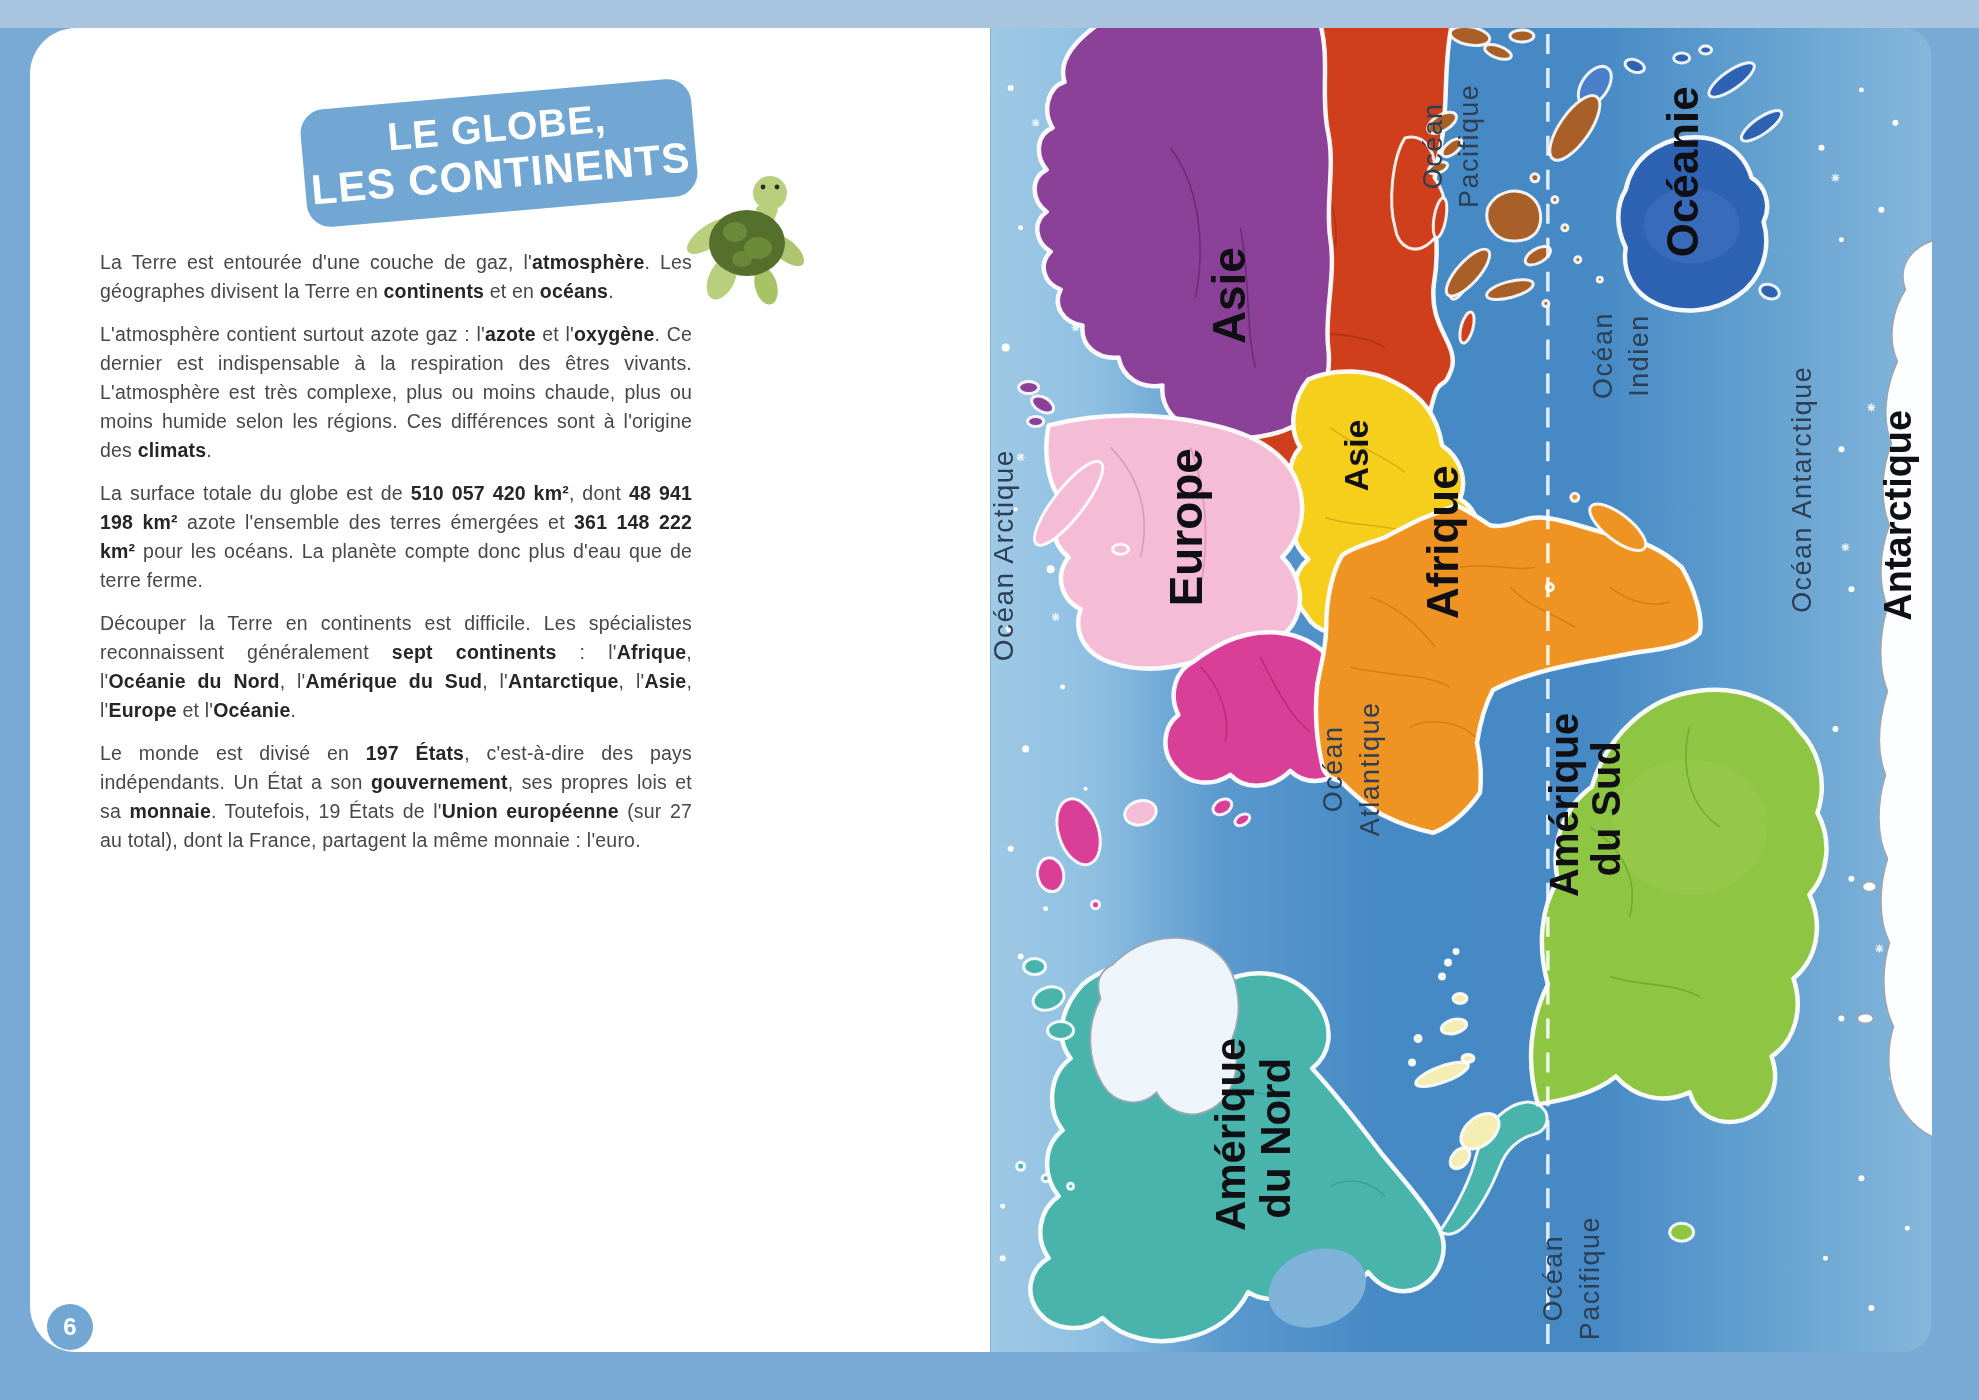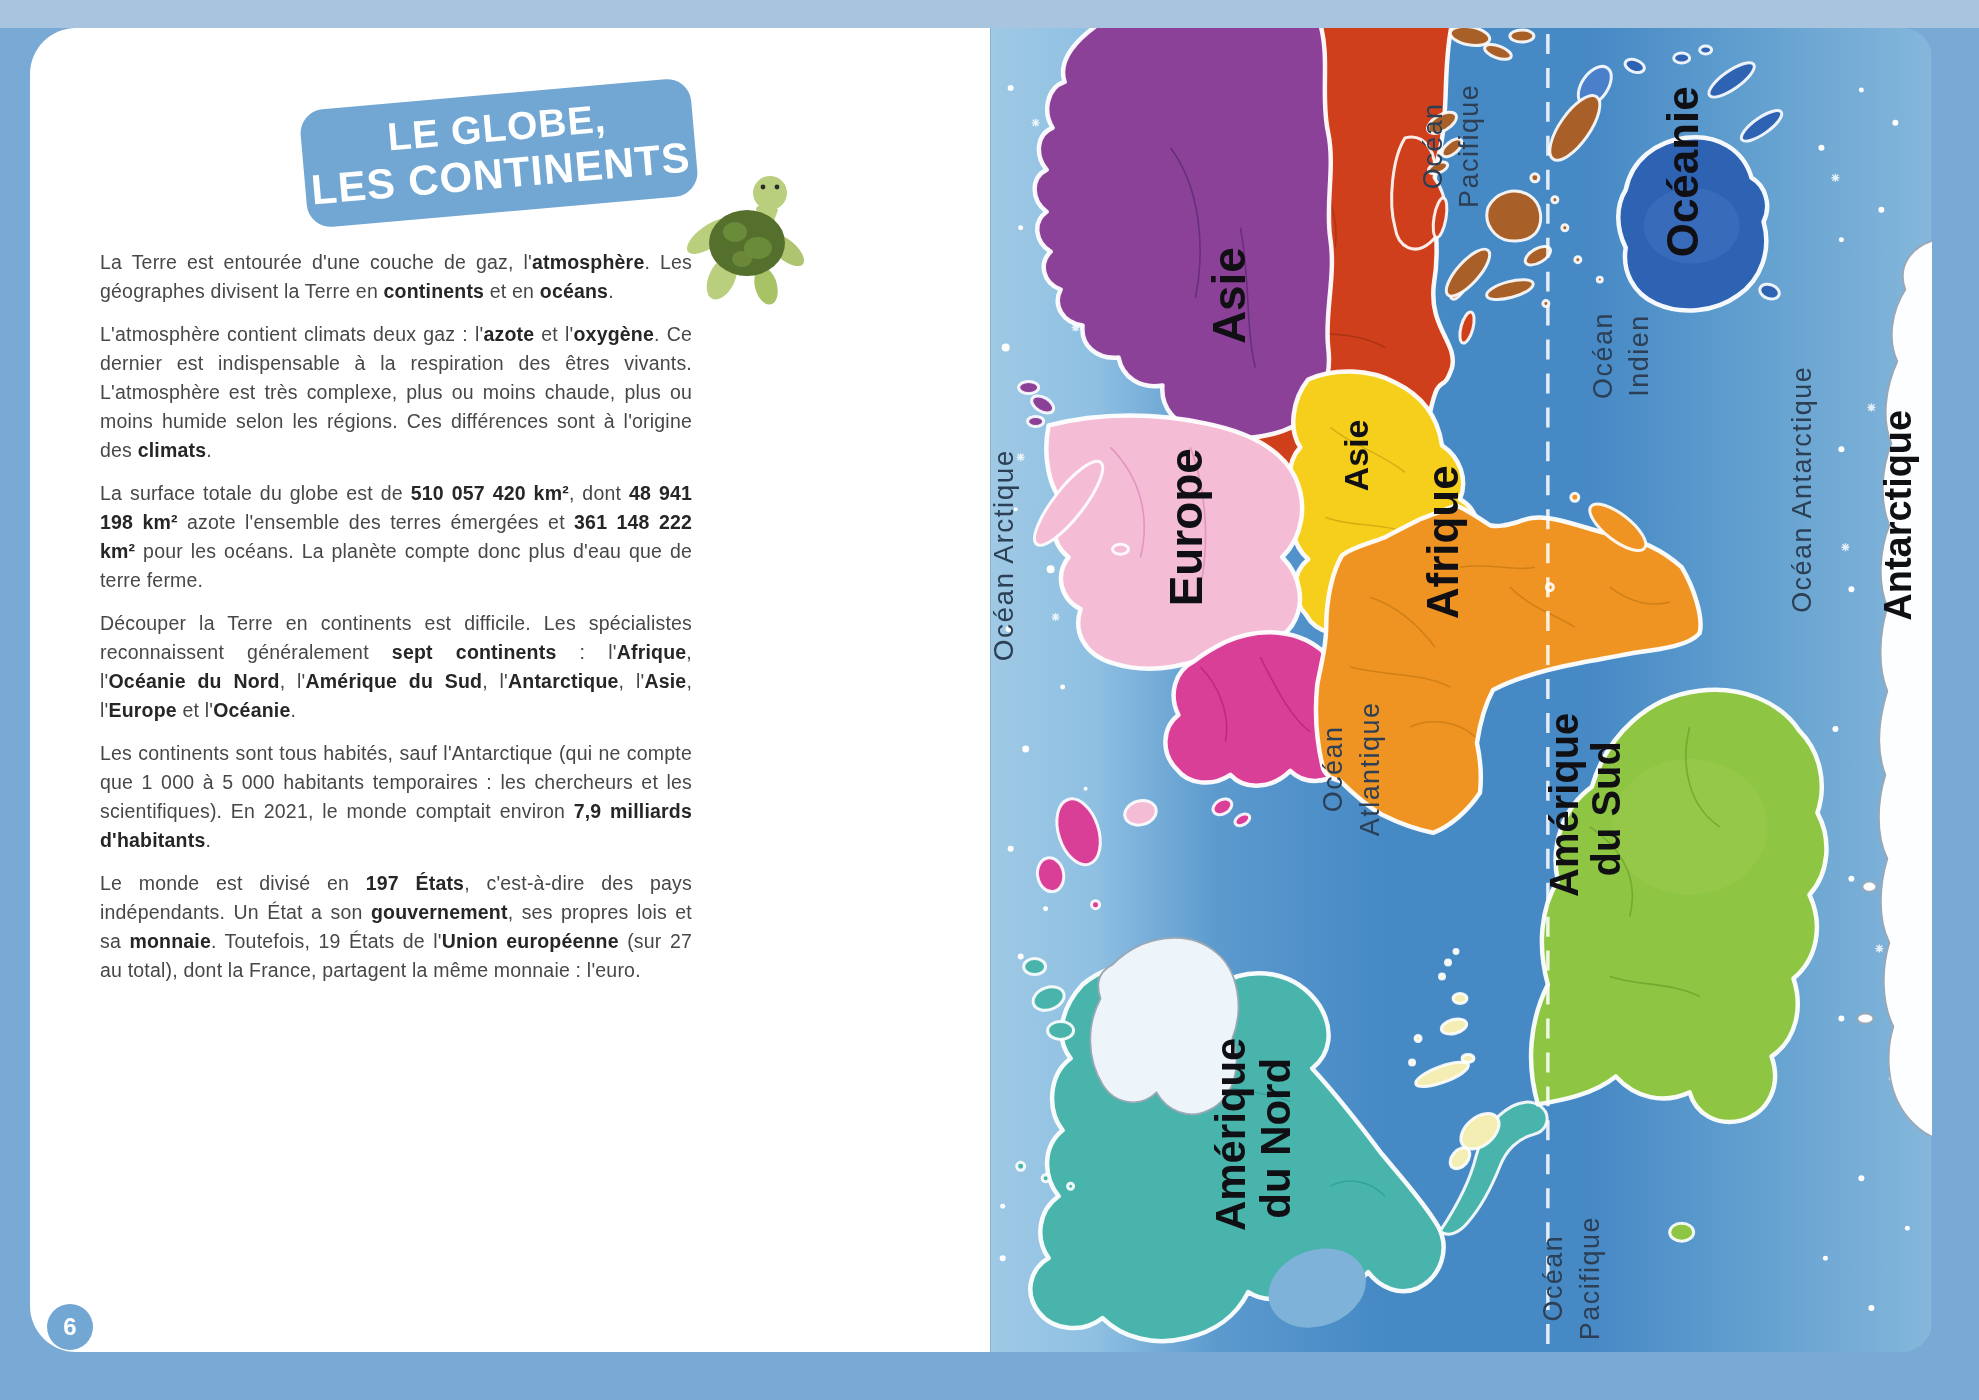--- a/index.html
+++ b/index.html
@@ -93,24 +93,23 @@
       <circle cx="91" cy="31" r="2.4" fill="#2b2b2b"></circle>
       <ellipse cx="61" cy="87" rx="38" ry="33" fill="#54702c"></ellipse>
       <ellipse cx="49" cy="76" rx="12" ry="10" fill="#6f8f3c" opacity="0.85"></ellipse>
       <ellipse cx="72" cy="92" rx="14" ry="11" fill="#6f8f3c" opacity="0.85"></ellipse>
       <ellipse cx="56" cy="103" rx="10" ry="8" fill="#6f8f3c" opacity="0.8"></ellipse>
     </svg>
   </div>
 
   <div class="text-col">
       <p><span>La Terre est entourée d'une couche de gaz, l'</span><b>atmosphère</b><span>. Les géographes divisent la Terre en </span><b>continents</b><span> et en </span><b>océans</b><span>.</span></p>
-      <p><span>L'atmosphère contient climats deux gaz : l'</span><b>azote</b><span> et l'</span><b>oxygène</b><span>. Ce dernier est indispensable à la respiration des êtres vivants. L'atmosphère est très complexe, plus ou moins chaude, plus ou moins humide selon les régions. Ces différences sont à l'origine des </span><b>climats</b><span>.</span></p>
+      <p><span>L'atmosphère contient surtout azote gaz : l'</span><b>azote</b><span> et l'</span><b>oxygène</b><span>. Ce dernier est indispensable à la respiration des êtres vivants. L'atmosphère est très complexe, plus ou moins chaude, plus ou moins humide selon les régions. Ces différences sont à l'origine des </span><b>climats</b><span>.</span></p>
       <p><span>La surface totale du globe est de </span><b>510 057 420 km²</b><span>, dont </span><b>48 941 198 km²</b><span> azote l'ensemble des terres émergées et </span><b>361 148 222 km²</b><span> pour les océans. La planète compte donc plus d'eau que de terre ferme.</span></p>
       <p><span>Découper la Terre en continents est difficile. Les spécialistes reconnaissent généralement </span><b>sept continents</b><span> : l'</span><b>Afrique</b><span>, l'</span><b>Océanie du Nord</b><span>, l'</span><b>Amérique du Sud</b><span>, l'</span><b>Antarctique</b><span>, l'</span><b>Asie</b><span>, l'</span><b>Europe</b><span> et l'</span><b>Océanie</b><span>.</span></p>
-      <p><span>Les continents sont tous habités, sauf l'Antarctique (qui ne compte que 1 000 à 5 000 habitants temporaires : les chercheurs et les scientifiques). En 2021, le monde comptait environ </span><b>7,9 milliards d'habitants</b><span>.</span></p>
       <p><span>Le monde est divisé en </span><b>197 États</b><span>, c'est-à-dire des pays indépendants. Un État a son </span><b>gouvernement</b><span>, ses propres lois et sa </span><b>monnaie</b><span>. Toutefois, 19 États de l'</span><b>Union européenne</b><span> (sur 27 au total), dont la France, partagent la même monnaie : l'euro.</span></p>
     </div>
 
   <div class="page-number">
     <span>6</span>
   </div>
 </div>
 
 <div class="map-panel">
 <svg width="942" height="1324" viewBox="0 0 942 1326">

